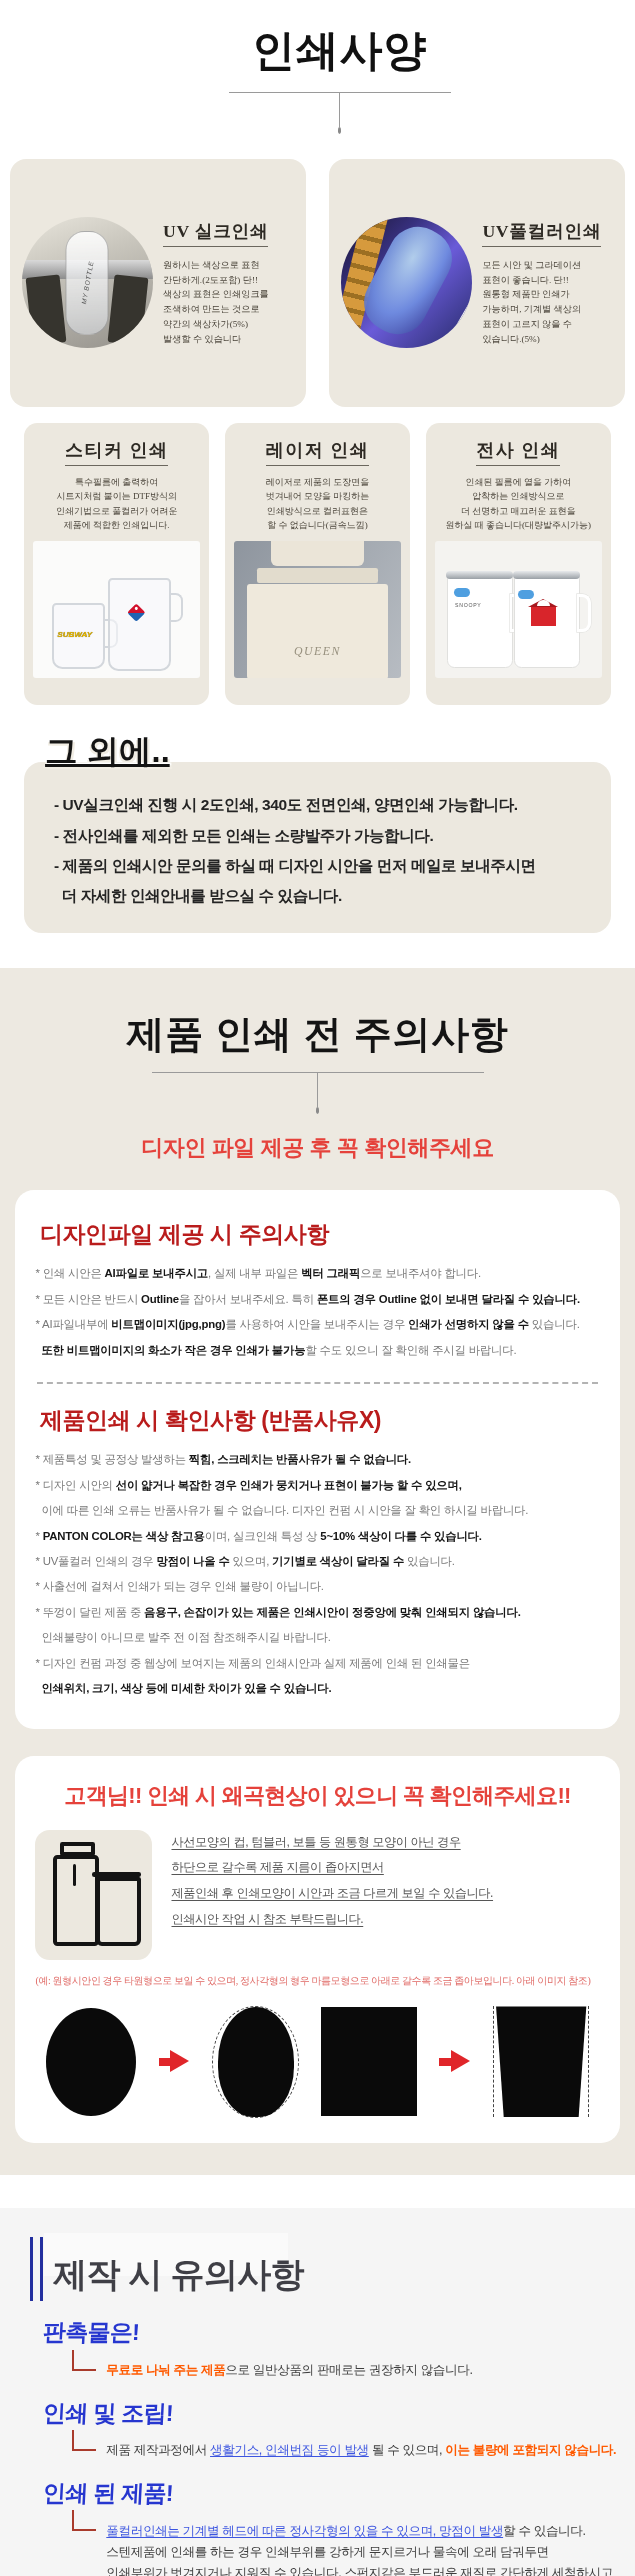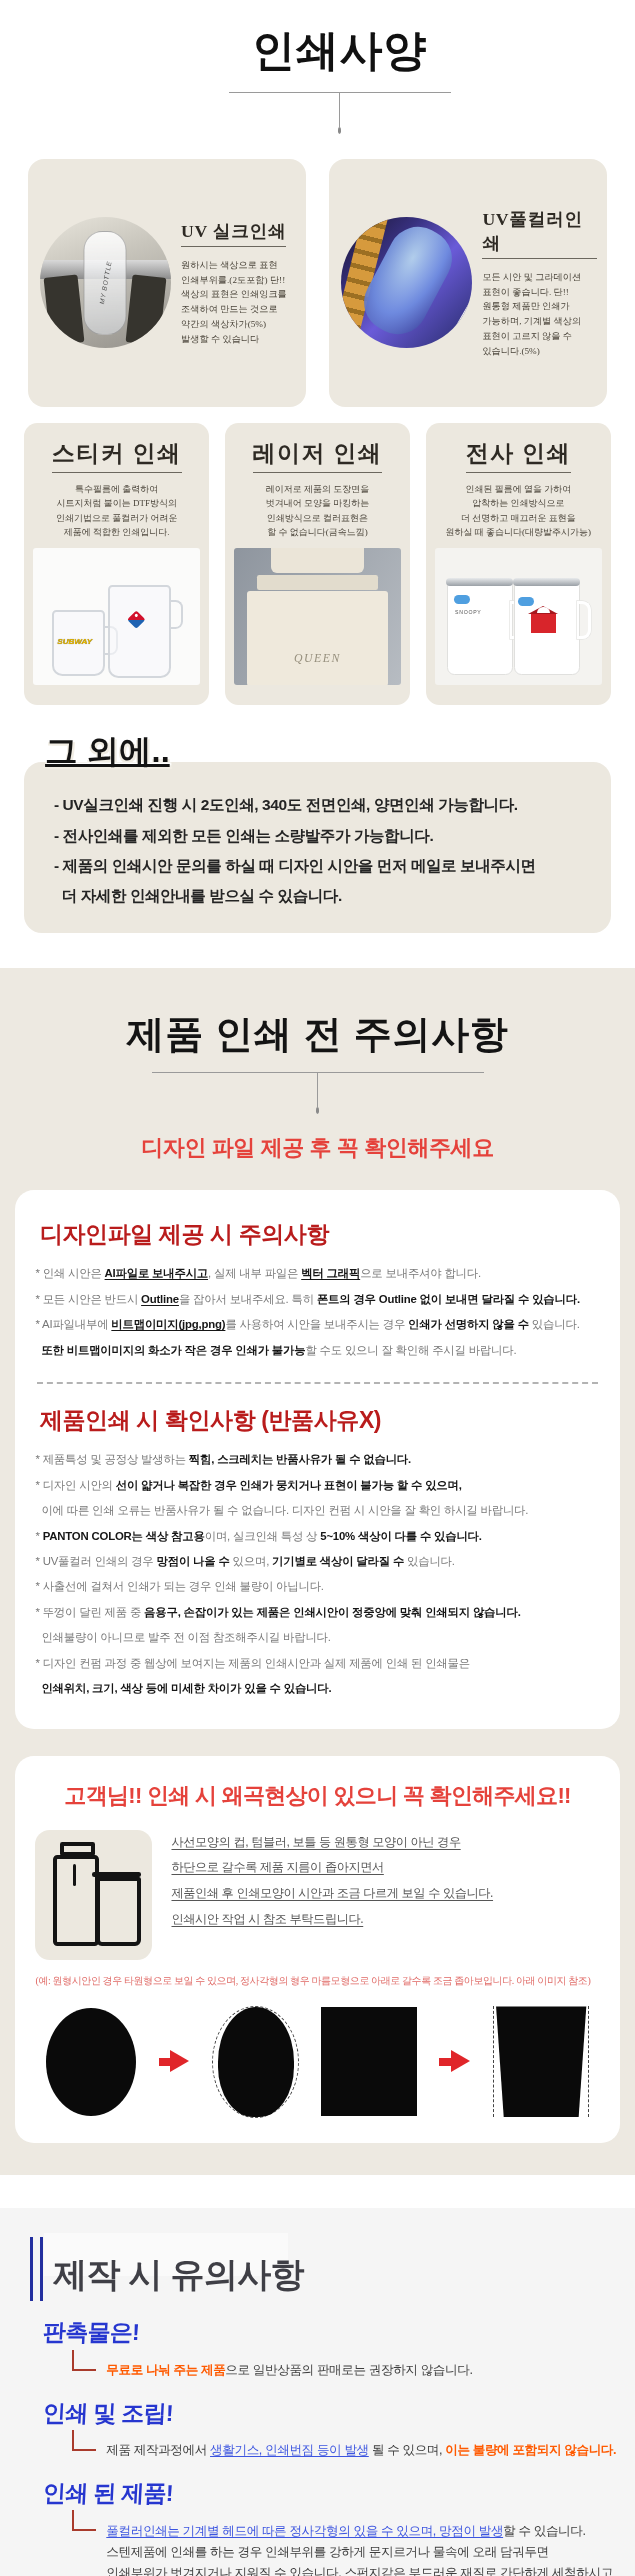--- a/index.html
+++ b/index.html
@@ -13,21 +13,21 @@
   
   .hdr{padding-top:22px;text-align:center;padding-left:44px;}
   .hdr-title{font-size:43px;font-weight:800;color:#111;letter-spacing:0.7px;}
   .decor{display:flex;flex-direction:column;align-items:center;}
   .decor .hline{width:222px;height:1.5px;background:#9a9a9a;margin-top:11.8px;}
   .decor .stem{width:0.7px;height:34px;background:#9a9a9a;}
   .decor .dot{width:3.7px;height:6.6px;border-radius:50%;background:#8a8a8a;}
   .decor.wide .hline{width:332px;}
 
   
-  .row1{display:flex;gap:23.6px;margin:25px 28px 0;}
+  .row1{display:flex;gap:23.6px;margin:25px 10px 0;}
   .mcard{background:#ece8df;border-radius:16.2px;flex:1;height:248px;
     display:flex;align-items:center;padding:0 10.3px 0 11.8px;overflow:hidden;}
   .pcirc{width:131px;height:131px;border-radius:50%;flex:0 0 131px;position:relative;overflow:hidden;}
   .photo-silk{background:linear-gradient(160deg,#e8e5dc 0%,#c9c6bd 35%,#93908a 100%);}
   .photo-silk .mach{position:absolute;width:34px;height:68px;background:#36342e;bottom:4.4px;border-radius:3px;}
   .photo-silk .mach.l{left:7.4px;transform:rotate(-6deg);}
   .photo-silk .mach.r{right:7.4px;transform:rotate(6deg);}
   .photo-silk .bar{position:absolute;top:43px;left:0;right:0;height:19px;background:linear-gradient(#d9d9d9,#8c8c8c);}
   .photo-silk .bottle{position:absolute;left:50%;top:13.3px;transform:translateX(-50%);width:41px;height:102px;
     border-radius:19px;background:linear-gradient(rgba(255,255,255,.85),rgba(222,226,232,.55));
@@ -41,21 +41,21 @@
   .photo-color .band{position:absolute;right:-14.8px;top:-14.8px;width:49px;height:177px;background:linear-gradient(90deg,#f4f3f0,#dddbd6);transform:rotate(30deg);}
   .mtext{flex:1;padding-left:10.3px;}
   .mtitle{font-size:17.7px;font-weight:700;color:#2e2a24;border-bottom:1.5px solid #6b675e;
     display:inline-block;padding-bottom:3.7px;margin-bottom:10.3px;letter-spacing:0.7px;}
   .mline{font-size:9.2px;color:#4a443a;line-height:1.62;}
 
   
   .row2{display:flex;gap:16.2px;margin:16.2px 24.4px 0;}
   .scard{background:#ece8df;border-radius:13.3px;flex:1;height:282px;padding:14.8px 8.9px 10.3px;
     text-align:center;overflow:hidden;box-sizing:border-box;}
-  .stitle{font-size:23px;font-weight:700;color:#2e2a24;border-bottom:1.5px solid #6b675e;
+  .stitle{font-size:18px;font-weight:700;color:#2e2a24;border-bottom:1.5px solid #6b675e;
     display:inline-block;padding-bottom:3px;margin-bottom:8.9px;letter-spacing:1.5px;}
   .sline{font-size:9px;color:#4a443a;line-height:1.6;}
   .sphoto{margin-top:8.9px;height:137px;border-radius:3px;position:relative;overflow:hidden;background:#fbfbfa;}
   .ph-sticker{background:#fbfbfa;}
   .mug{position:absolute;border:2.2px solid #d3d7dc;border-radius:4.4px 4.4px 10.3px 10.3px;background:rgba(248,249,251,.6);}
   .mug.m1{width:49px;height:62px;left:19px;bottom:8.9px;}
   .mug.m2{width:59px;height:89px;right:29.5px;bottom:7.4px;}
   .mug .hnd{position:absolute;right:-14.8px;top:13.3px;width:11.8px;height:25px;border:2.2px solid #d3d7dc;border-radius:0 7.4px 7.4px 0;border-left:none;}
   .logo-subway{position:absolute;left:3px;top:25px;font-size:8.1px;font-weight:800;font-style:italic;color:#e8b700;text-shadow:0 0 0.7px #3a3a00;}
   .logo-dominos{position:absolute;left:20.7px;top:26.6px;width:12.6px;height:12.6px;transform:rotate(45deg);
@@ -86,21 +86,21 @@
   .etc-box .pline{font-size:15.5px;font-weight:700;color:#242424;line-height:1.95;letter-spacing:-0.4px;}
 
   
   .band{background:#ede9e1;margin-top:35px;padding:41px 0 32.5px;}
   .band-title{text-align:center;font-size:38px;font-weight:800;color:#141414;letter-spacing:0.7px;}
   .band-sub{margin-top:19px;text-align:center;font-size:22px;font-weight:800;color:#e5423b;letter-spacing:-0.4px;}
   .wcard{background:#ffffff;border-radius:19px;margin:26.6px 14.8px 0;padding:25px 20.7px 25px;}
   .wh3{font-size:23px;font-weight:700;color:#b91c1c;margin:4.4px 0 13.3px 4.4px;letter-spacing:-0.4px;}
   .rline{font-size:11.4px;color:#787878;line-height:1.78;margin:5.2px 0;letter-spacing:-0.2px;}
   .seg-b{font-weight:800;color:#161616;}
-  .seg-bu{font-weight:800;color:#161616;text-decoration:underline;text-underline-offset:2.2px;}
+  .seg-bu{font-weight:800;color:#161616;text-underline-offset:2.2px;}
   .seg-o{font-weight:800;color:#ff5a00;}
   .seg-bl{color:#3c55e0;text-decoration:underline;text-underline-offset:2.2px;}
   .dashed{border:none;border-top:2.2px dashed #b3b3b3;margin:22px 1.5px 20.7px;}
 
   .dist-title{text-align:center;font-size:22px;font-weight:800;color:#e5423b;letter-spacing:-0.7px;margin-bottom:19px;}
   .dist-flex{display:flex;align-items:flex-start;}
   .icon-box{flex:0 0 117px;height:130px;background:#ece8df;border-radius:14.8px;position:relative;margin-right:19px;}
   .ic-tumbler{position:absolute;left:17.7px;top:25px;width:38px;height:83px;border:4.4px solid #141414;border-radius:4.4px;background:transparent;}
   .ic-tumbler::before{content:"";position:absolute;left:3px;top:-16.2px;width:26.6px;height:5.9px;border:4.4px solid #141414;border-radius:2.2px;}
   .ic-tumbler::after{content:"";position:absolute;left:16.2px;top:5.9px;width:3px;height:22px;background:#141414;border-radius:1.5px;}
@@ -153,21 +153,21 @@
         <div class="mach l"></div>
         <div class="mach r"></div>
       <div class="bottle">
         <span class="bottle-label">MY BOTTLE</span>
       </div>
     </div>
     <div class="mtext">
       <div class="mtitle serif">UV 실크인쇄</div>
       <div class="serif">
           <div class="mline">원하시는 색상으로 표현</div>
-          <div class="mline">인쇄부위를.(2도포함) 단!!</div>
+          <div class="mline">간단하게.(2도포함) 단!!</div>
           <div class="mline">색상의 표현은 인쇄잉크를</div>
           <div class="mline">조색하여 만드는 것으로</div>
           <div class="mline">약간의 색상차가(5%)</div>
           <div class="mline">발생할 수 있습니다</div>
         </div>
     </div>
   </div>
   <div class="mcard">
     <div class="pcirc photo-color">
       <div class="orange"></div>

